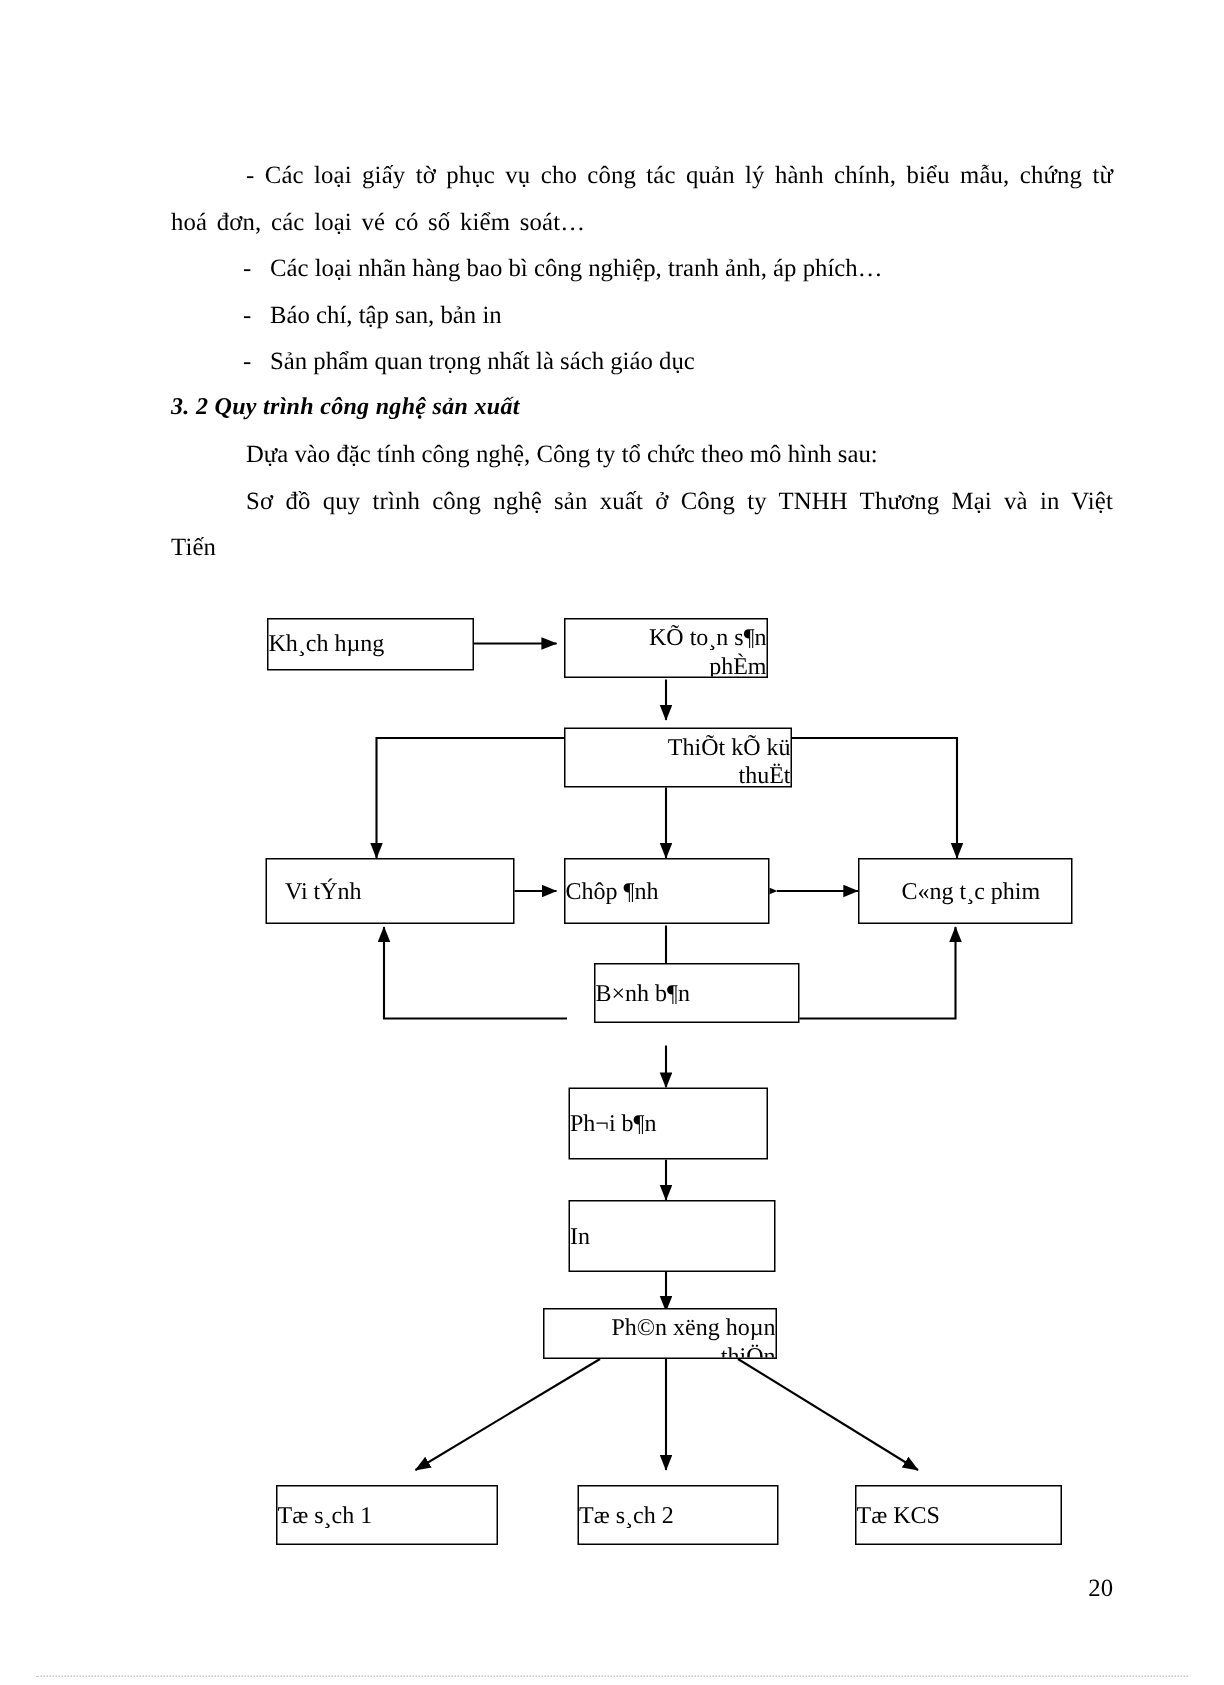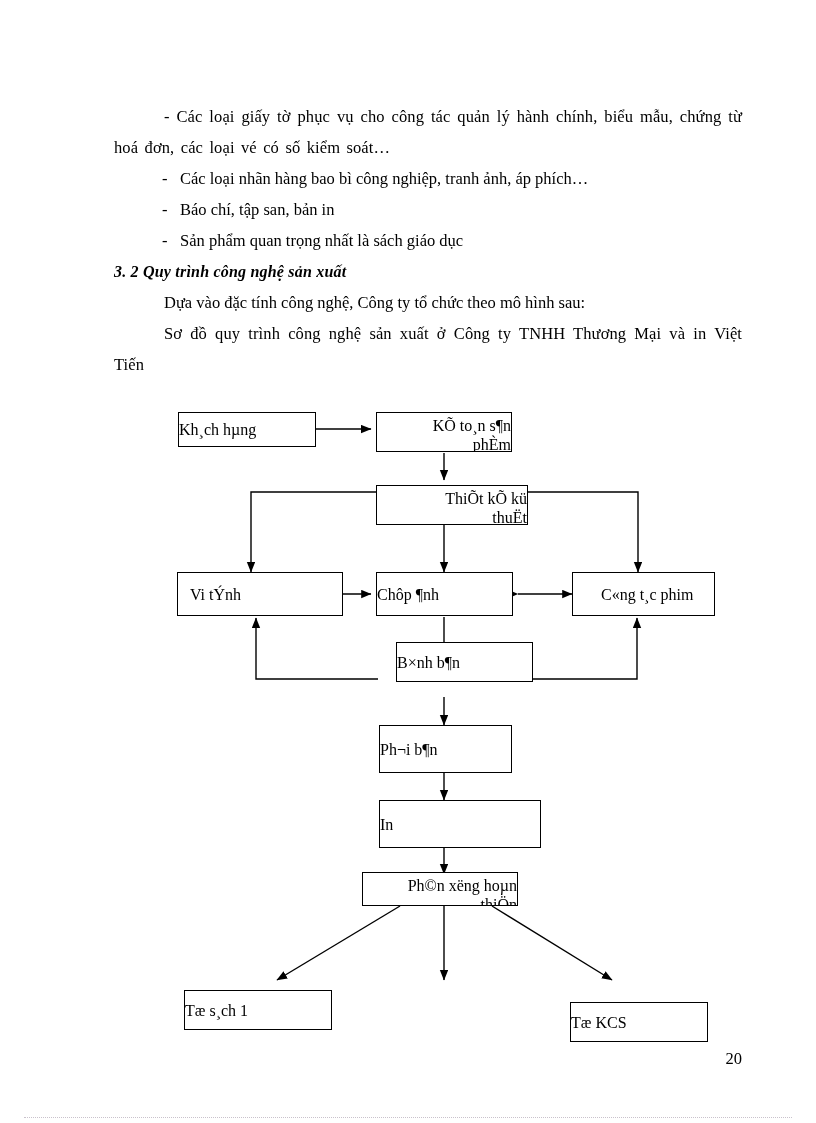--- a/index.html
+++ b/index.html
@@ -224,35 +224,38 @@
     </div>
 
     <div class="node one-line" style="left:376px; top:260px; width:137px; height:40px;margin-left:20px;">
       <span class="l1">B×nh b¶n</span>
     </div>
 
     <div class="node one-line" style="left:379px; top:343px; width:133px; height:48px;">
       <span class="l1">Ph¬i b¶n</span>
     </div>
 
-    <div class="node one-line" style="left:379px; top:418px; width:162px; height:48px;">
+    <div class="node one-line" style="left:379px; top:418px; width:138px; height:48px;">
       <span class="l1">In</span>
     </div>
 
     <div class="node two-line lalign" style="left:362px; top:490px; width:156px; height:34px;">
       <span class="l1">Ph©n xëng  hoµn</span>
       <span class="l2">thiÖn</span>
     </div>
 
     <div class="node one-line" style="left:184px; top:608px; width:148px; height:40px;">
       <span class="l1">Tæ s¸ch 1</span>
     </div>
 
-
-    <div class="node one-line" style="left:570px; top:608px; width:138px; height:40px;margin-top:12px;">
+    <div class="node one-line" style="left:385px; top:608px; width:134px; height:40px;">
+      <span class="l1">Tæ s¸ch 2</span>
+    </div>
+
+    <div class="node one-line" style="left:570px; top:608px; width:138px; height:40px;">
       <span class="l1">Tæ KCS</span>
     </div>
   </div>
 
   <div class="page-number">20</div>
   <div class="bottom-rule"></div>
 
 </div>
 
 </body></html>

